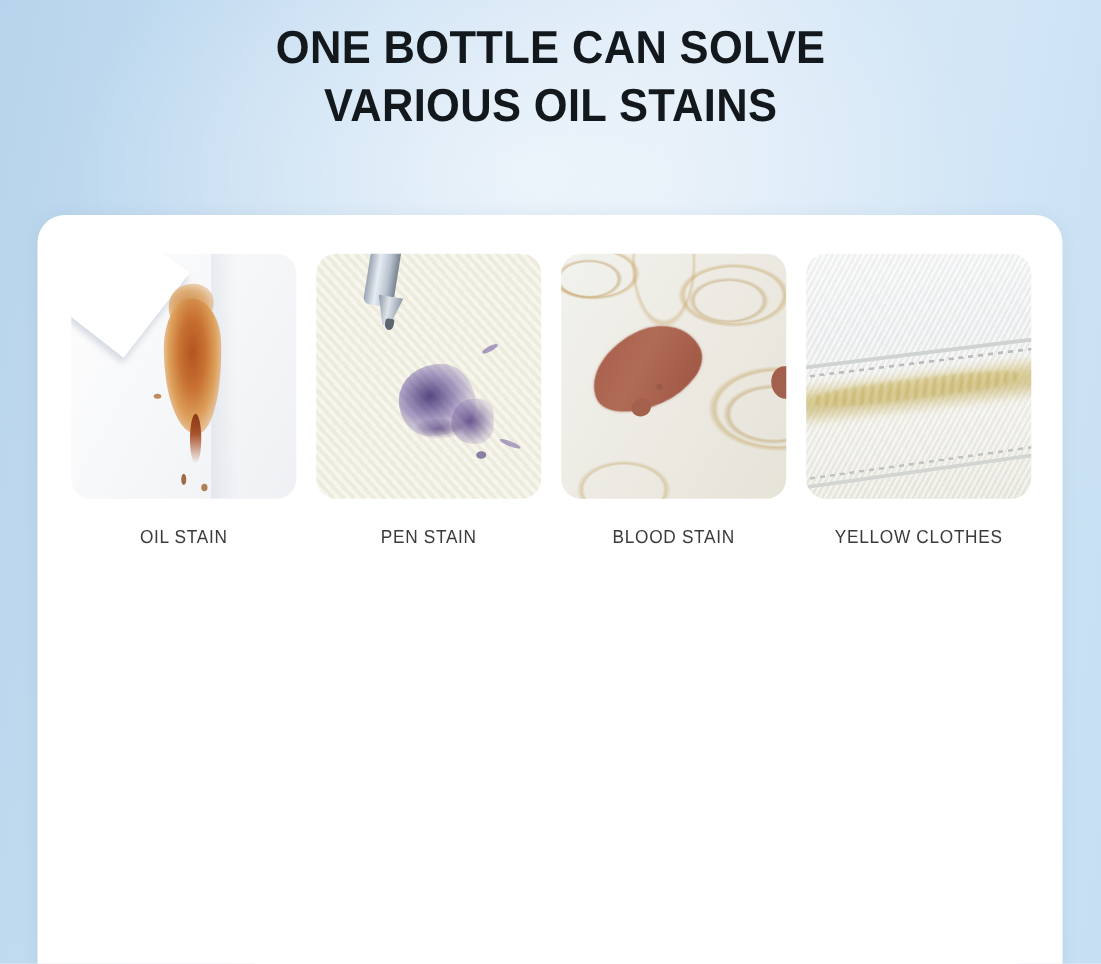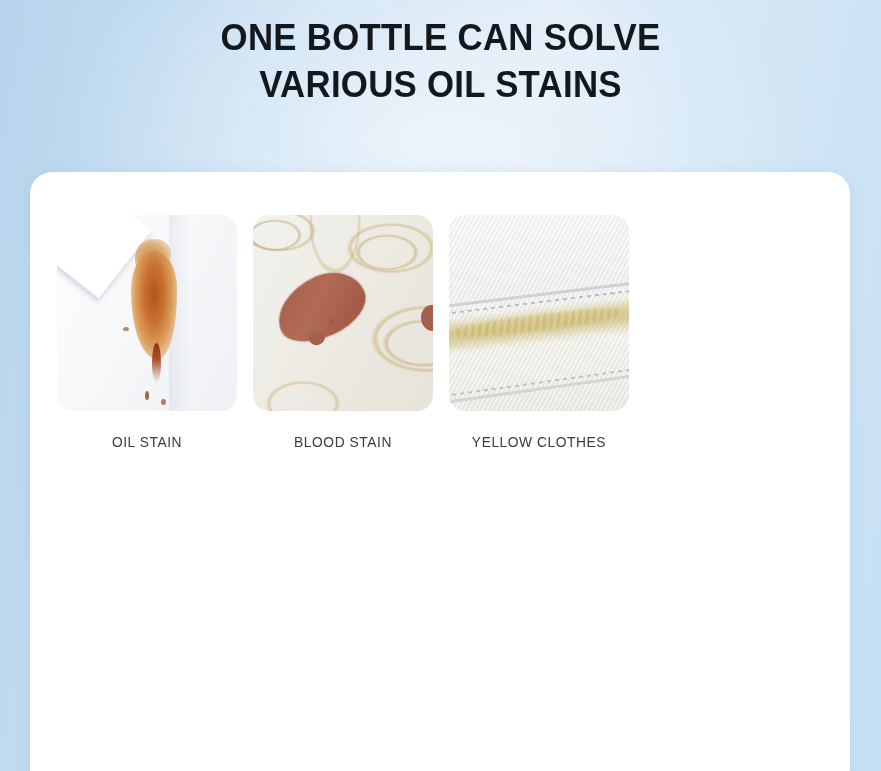--- a/index.html
+++ b/index.html
@@ -26,21 +26,21 @@
     white-space:pre-line;
   }
   .card{
     position:absolute;left:30px;top:172px;width:820px;height:640px;
     background:#ffffff;
     border-radius:22px;
     box-shadow:0 2px 14px rgba(110,140,170,.14);
     overflow:hidden;
   }
   .grid{
-    position:absolute;left:27px;top:43px;
+    position:absolute;left:27px;top:31px;
     width:768px;
     display:grid;
     grid-template-columns:repeat(4,180px);
     grid-column-gap:16px;
     grid-row-gap:0px;
   }
   .cell{width:180px;}
   .thumb{
     width:180px;height:196px;
     border-radius:16px;
@@ -363,20 +363,34 @@
         <div class="s-top"></div>
         <div class="s-main"></div>
         <div class="s-drip"></div>
         <div class="s-dot1"></div>
         <div class="s-dot2"></div>
         <div class="s-dot3"></div>
       </div>
       <div class="caption">OIL STAIN</div>
     </div>
 
+    <div class="cell">
+      <div class="thumb t2">
+        <div class="pen-body"></div>
+        <div class="pen-cone"></div>
+        <div class="pen-tip"></div>
+        <div class="ink-a"></div>
+        <div class="ink-b"></div>
+        <div class="ink-c"></div>
+        <div class="ink-s1"></div>
+        <div class="ink-s2"></div>
+        <div class="ink-s3"></div>
+      </div>
+      <div class="caption">PEN STAIN</div>
+    </div>
 
 
     <div class="cell">
       <div class="thumb t4">
         <div class="paisley"></div>
         <div class="blood"></div>
         <div class="blood2"></div>
         <div class="blood3"></div>
         <div class="blood-r"></div>
       </div>

